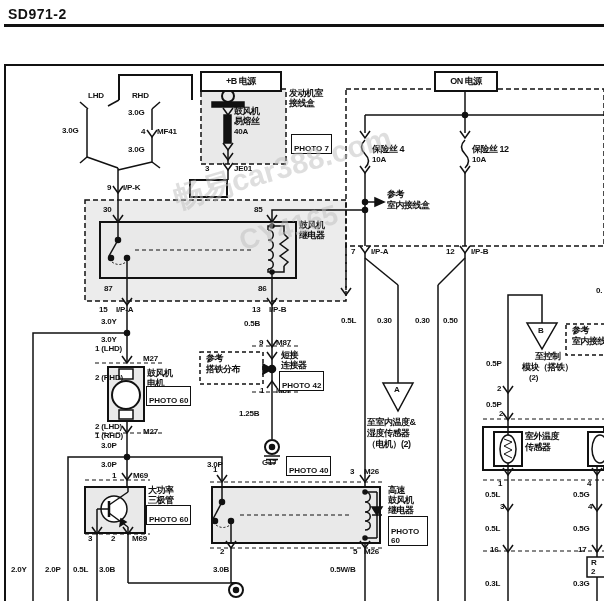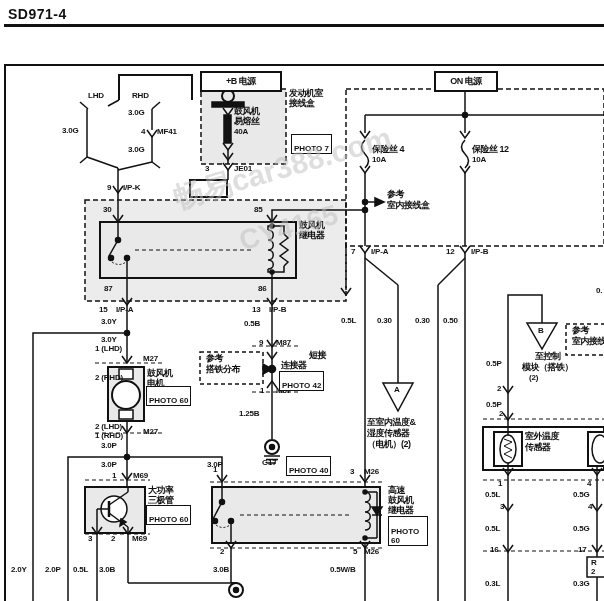--- a/index.html
+++ b/index.html
@@ -16,21 +16,21 @@
   .bx{font-size:8px;font-weight:bold;border:1.5px solid #111;background:#fff;padding:10px 2px 0 2px;}
   .pw{border:2px solid #111;background:#fff;display:flex;align-items:center;justify-content:center;
       font-size:9px;font-weight:bold;letter-spacing:-0.5px;}
   .wm{position:absolute;color:#bfbfbf;opacity:.5;font-weight:bold;pointer-events:none;}
 </style>
 </head>
 <body>
 
 <div class="page">
 
-  <div class="abs hd1" style="left:8px;top:6px">SD971-4</div>
+  <div class="abs hd1" style="left:8px;top:6px">SD971-2</div>
   <div class="rule"></div>
 
   <svg width="604" height="601" viewBox="0 0 604 601">
     <g stroke="#111" fill="none" stroke-width="1.5">
 
       <polyline points="604,65 5,65 5,601" stroke-width="2"></polyline>
 
       <rect x="201" y="89" width="85" height="75" fill="#e9e9e9" stroke-dasharray="5,3"></rect>
       <rect x="85" y="200" width="261" height="101" fill="#ececec" stroke-dasharray="5,3"></rect>
       <rect x="346" y="89" width="258" height="157" fill="none" stroke-dasharray="5,3"></rect>
@@ -288,21 +288,21 @@
       <span class="lb w" style="left: 95px; top: 345px;">1 (LHD)</span>
       <span class="lb w" style="left: 95px; top: 374px;">2 (RHD)</span>
       <span class="lb w" style="left: 143px; top: 355px;">M27</span>
       <span class="lb c" style="left: 147px; top: 369px;">鼓风机</span>
       <span class="lb c" style="left: 147px; top: 379px;">电机</span>
       <span class="lb c" style="left: 206px; top: 354px;">参考</span>
       <span class="lb c" style="left: 206px; top: 365px;">搭铁分布</span>
       <span class="lb w" style="left: 244px; top: 320px;">0.5B</span>
       <span class="lb w" style="left: 259px; top: 339px;">9</span>
       <span class="lb w" style="left: 276px; top: 339px;">M87</span>
-      <span class="lb c" style="left: 281px; top: 351px; margin-left: 28px;">短接</span>
+      <span class="lb c" style="left: 281px; top: 351px;">短接</span>
       <span class="lb c" style="left: 281px; top: 361px;">连接器</span>
       <span class="lb w" style="left: 260px; top: 387px;">1</span>
       <span class="lb w" style="left: 276px; top: 387px;">M87</span>
       <span class="lb w" style="left: 239px; top: 410px;">1.25B</span>
       <span class="lb w" style="left: 262px; top: 459px;">G17</span>
       <span class="lb w" style="left: 95px; top: 423px;">2 (LHD)</span>
       <span class="lb w" style="left: 95px; top: 432px;">1 (RHD)</span>
       <span class="lb w" style="left: 143px; top: 428px;">M27</span>
       <span class="lb w" style="left: 101px; top: 442px;">3.0P</span>
       <span class="lb w" style="left: 101px; top: 461px;">3.0P</span>

